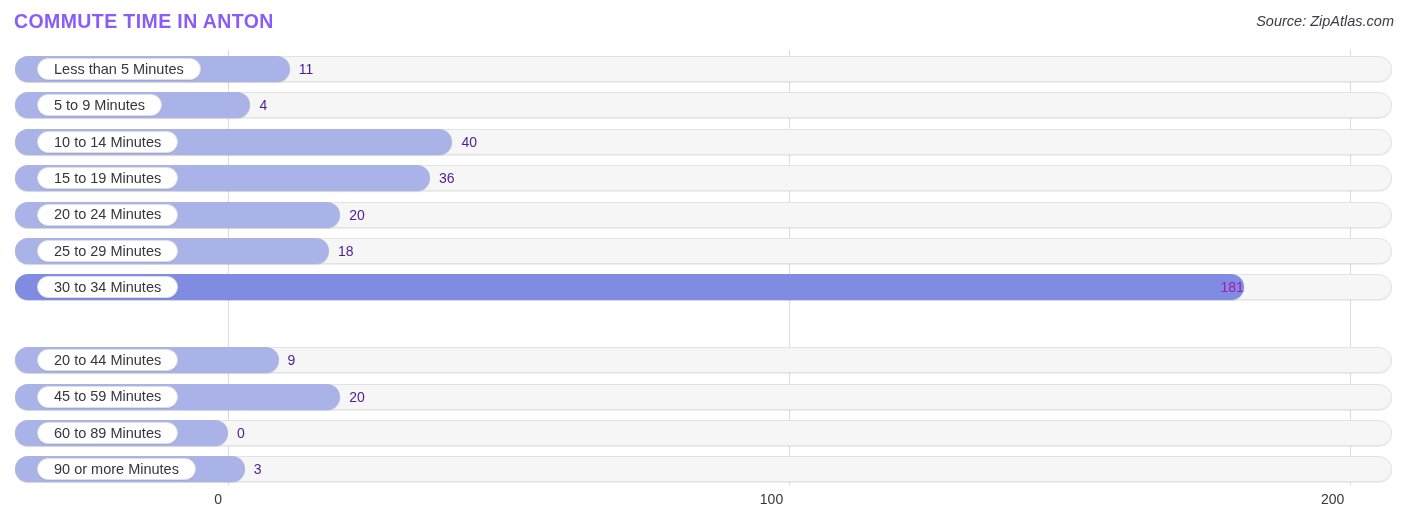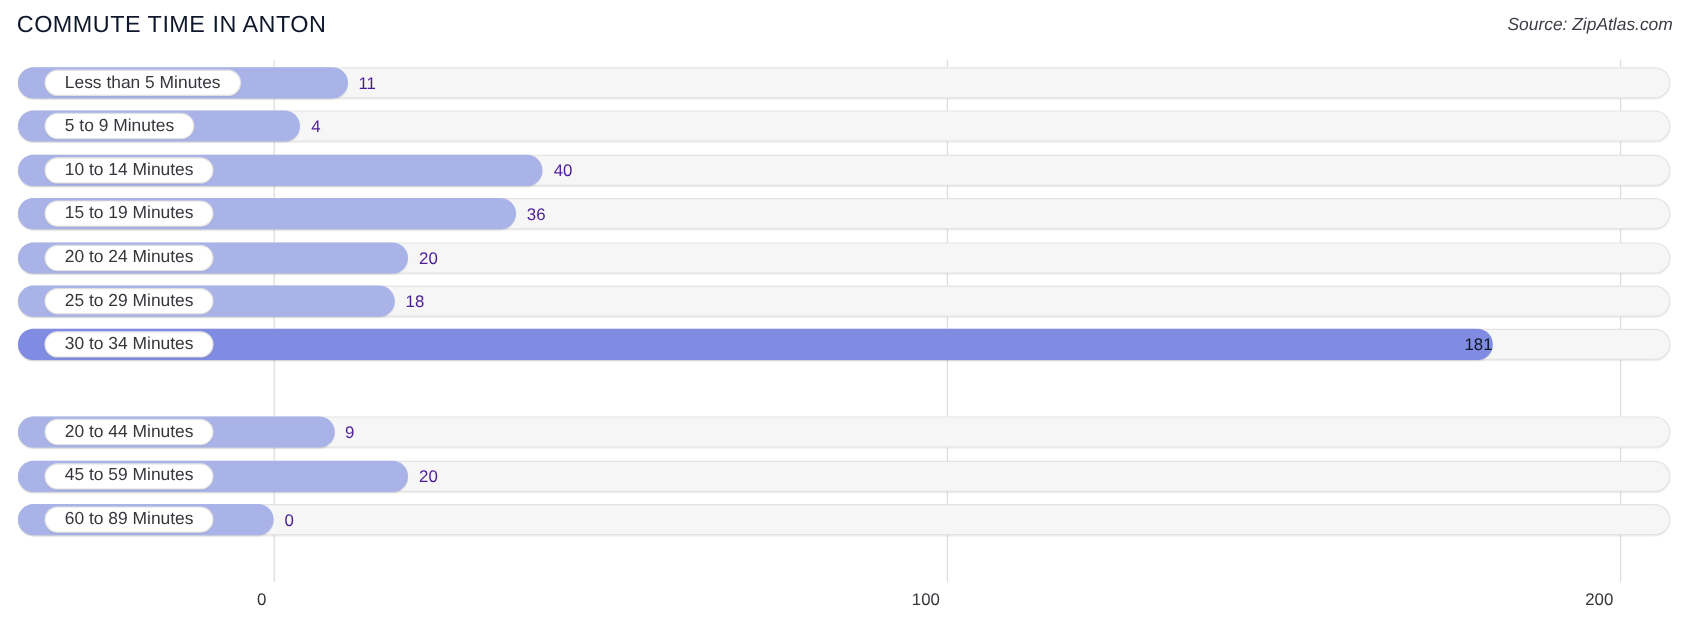--- a/index.html
+++ b/index.html
@@ -20,23 +20,23 @@
     position: absolute;
     top: 0; left: 0;
     width: 1406px;
     height: 46px;
   }
   #chart-title {
     position: absolute;
     left: 14px;
     top: 10px;
     font-size: 19.5px;
-    font-weight: 400;
+    font-weight: 700;
     letter-spacing: 0.4px;
-    color: #0f172a;
+    color: #8b5cf6;
     white-space: nowrap;
   }
   #source-label {
     position: absolute;
     right: 12px;
     top: 13px;
     font-size: 14.5px;
     font-style: italic;
     color: #3c3c46;
     white-space: nowrap;
@@ -123,21 +123,21 @@
     display: flex;
     align-items: center;
     font-size: 14px;
     color: #4c1d95;
     white-space: nowrap;
   }
   .value.outside {
     padding-left: 9px;
   }
   .value.inside {
-    color: #0f172a;
+    color: #a21caf;
     justify-content: flex-end;
     padding-right: 14px;
   }
 
   
   #axis {
     position: absolute;
     left: 0;
     top: 487px;
     width: 1406px;
@@ -240,20 +240,28 @@
         <div class="value outside" style="left: 325.24px;">20</div>
       </div>
       <div class="row" style="top: 374px; width: 1377px;">
         <div class="track"></div>
         <div class="bar" style="width: 213px;"></div>
         <div class="pill">
           <span class="pill-label">60 to 89 Minutes</span>
         </div>
         <div class="value outside" style="left: 213px;">0</div>
       </div>
+      <div class="row" style="top: 410.4px; width: 1377px;">
+        <div class="track"></div>
+        <div class="bar" style="width: 229.836px;"></div>
+        <div class="pill">
+          <span class="pill-label">90 or more Minutes</span>
+        </div>
+        <div class="value outside" style="left: 229.836px;">3</div>
+      </div>
     </div>
 </div>
 
 <div id="axis">
     <div class="tick-label" style="left: 222px;">0</div>
     <div class="tick-label" style="left: 783.2px;">100</div>
     <div class="tick-label" style="left: 1344.4px;">200</div>
   </div>
 
 </body></html>

